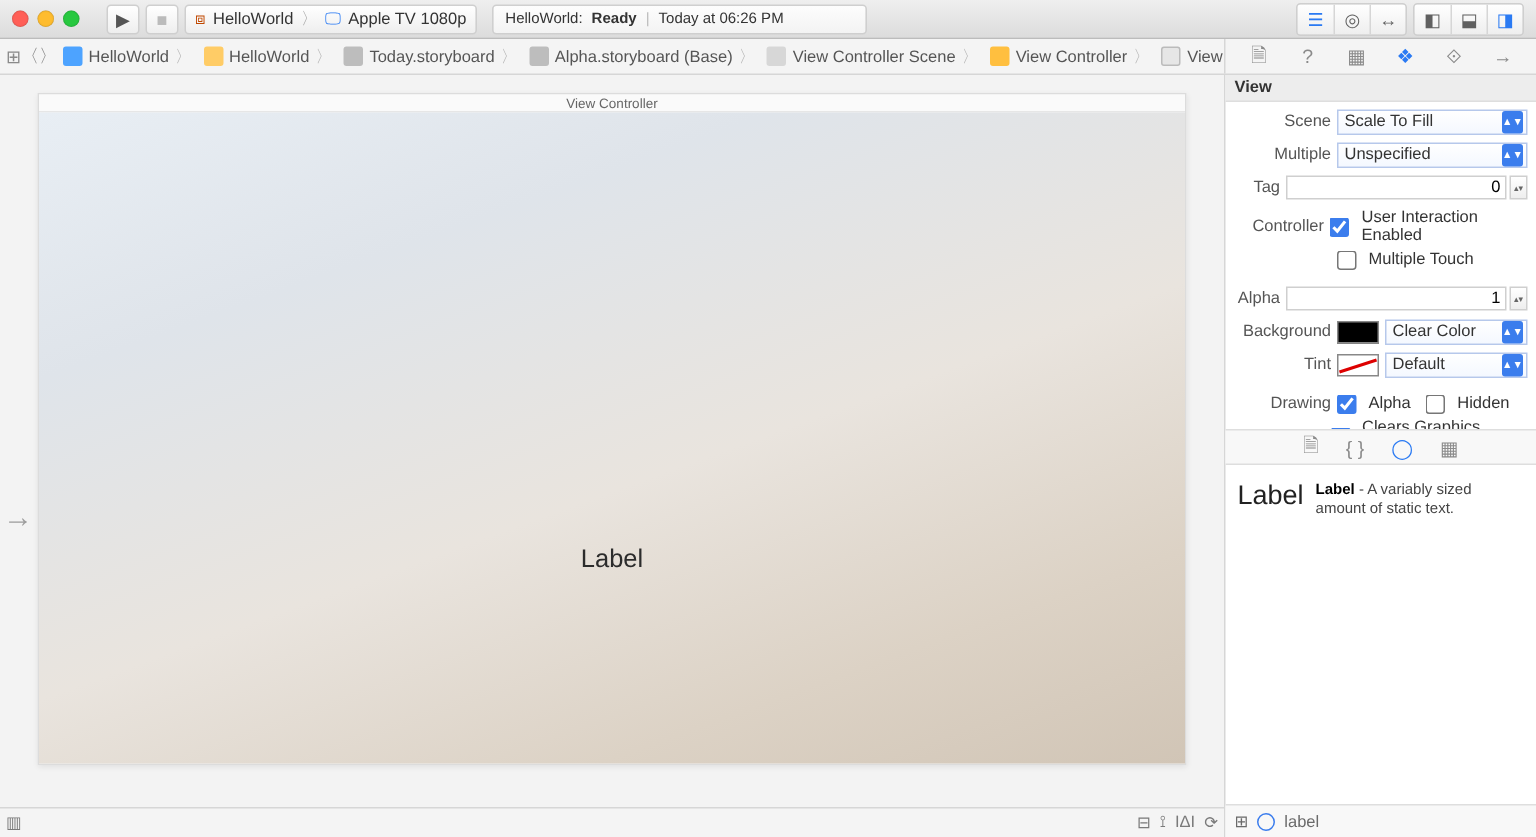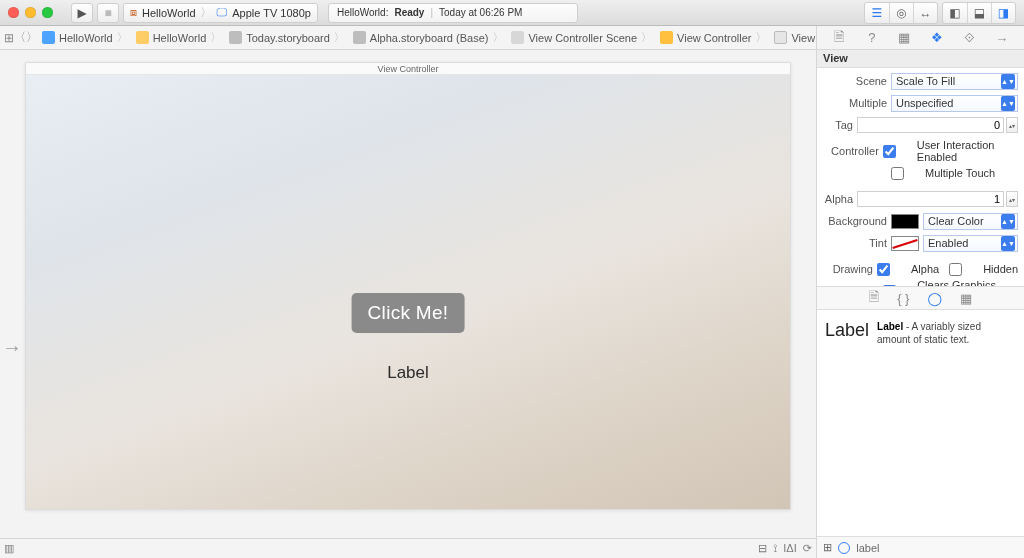--- a/index.html
+++ b/index.html
@@ -51,21 +51,21 @@
   .inspector{width:208px;border-left:1px solid #d6d6d6;background:#fff;display:flex;flex-direction:column;font-size:11px;color:#333;}
   .insp-head{height:18px;background:#ededed;border-bottom:1px solid #dedede;font-weight:600;padding:2px 6px;}
   .insp-body{padding:4px 6px 8px;display:flex;flex-direction:column;gap:4px;overflow:auto;flex:1;}
   .irow{display:flex;align-items:center;gap:4px;min-height:18px;}
   .ilabel{width:64px;text-align:right;color:#555;font-size:11px;}
   .isel{flex:1;height:17px;border:1px solid #b6c8eb;background:linear-gradient(#fff,#f4f8ff);display:flex;align-items:center;justify-content:space-between;padding:0 2px 0 4px;font-size:11px;}
   .isel .selarrow{width:14px;height:15px;background:#3b7ded;border-radius:2px;display:flex;flex-direction:column;align-items:center;justify-content:center;color:white;font-size:7px;line-height:5px;}
   .inum{flex:1;display:flex;align-items:center;gap:2px;}
   .inum input{flex:1;height:16px;border:1px solid #cfcfcf;text-align:right;padding-right:3px;font-size:11px;}
   .inum .step{width:12px;height:16px;border:1px solid #cfcfcf;background:linear-gradient(#fff,#eee);display:flex;flex-direction:column;font-size:6px;align-items:center;justify-content:center;color:#666;}
-  .ichk{display:flex;align-items:center;gap:21px;}
+  .ichk{display:flex;align-items:center;gap:8px;}
   .ichk input{accent-color:#3b7ded;}
   .swatch{width:28px;height:15px;border:1px solid #888;display:inline-block;}
   .sw-black{background:#000;}
   .sw-clear{background:#fff;position:relative;}
   .sw-clear::after{content:"";position:absolute;left:0;right:0;top:50%;border-top:2px solid #d00;transform:rotate(-18deg);}
   .library-tabs{height:24px;border-top:1px solid #dedede;border-bottom:1px solid #dedede;display:flex;align-items:center;justify-content:center;gap:18px;background:#f8f8f8;}
   .lib-tab{color:#8a8a8a;font-size:13px;}
   .lib-tab.active{color:#2a7af3;}
   .library-item{flex:1;padding:10px 8px;display:flex;gap:8px;align-items:flex-start;}
   .lib-thumb{font-size:18px;color:#222;font-weight:400;}
@@ -161,21 +161,20 @@
   </div>
 </div>
 
 <div class="body">
 
   <div class="canvas-area">
     <div class="arrow-in">→</div>
     <div class="device">
       <div class="device-title">View Controller</div>
       <div class="device-canvas">
-        <div class="ui-button">Click Me!</div>
         <div class="ui-label">Label</div>
       </div>
     </div>
     <div class="canvas-footer">
       <div>▥</div>
       <div class="cf-right">
         <span>⊟</span>
         <span>⟟</span>
         <span>ΙΔΙ</span>
         <span>⟳</span>
@@ -235,21 +234,21 @@
         <span class="swatch sw-black"></span>
         <div class="isel">
             <span>Clear Color</span>
             <span class="selarrow">▲▼</span>
           </div>
       </div>
       <div class="irow">
         <div class="ilabel">Tint</div>
         <span class="swatch sw-clear"></span>
         <div class="isel">
-            <span>Enabled</span>
+            <span>Default</span>
             <span class="selarrow">▲▼</span>
           </div>
       </div>
       <div style="height:4px"></div>
       <div class="irow">
         <div class="ilabel">Drawing</div>
         <label class="ichk">
             <input type="checkbox" checked="" style="">
             <span>Alpha</span>
           </label>

